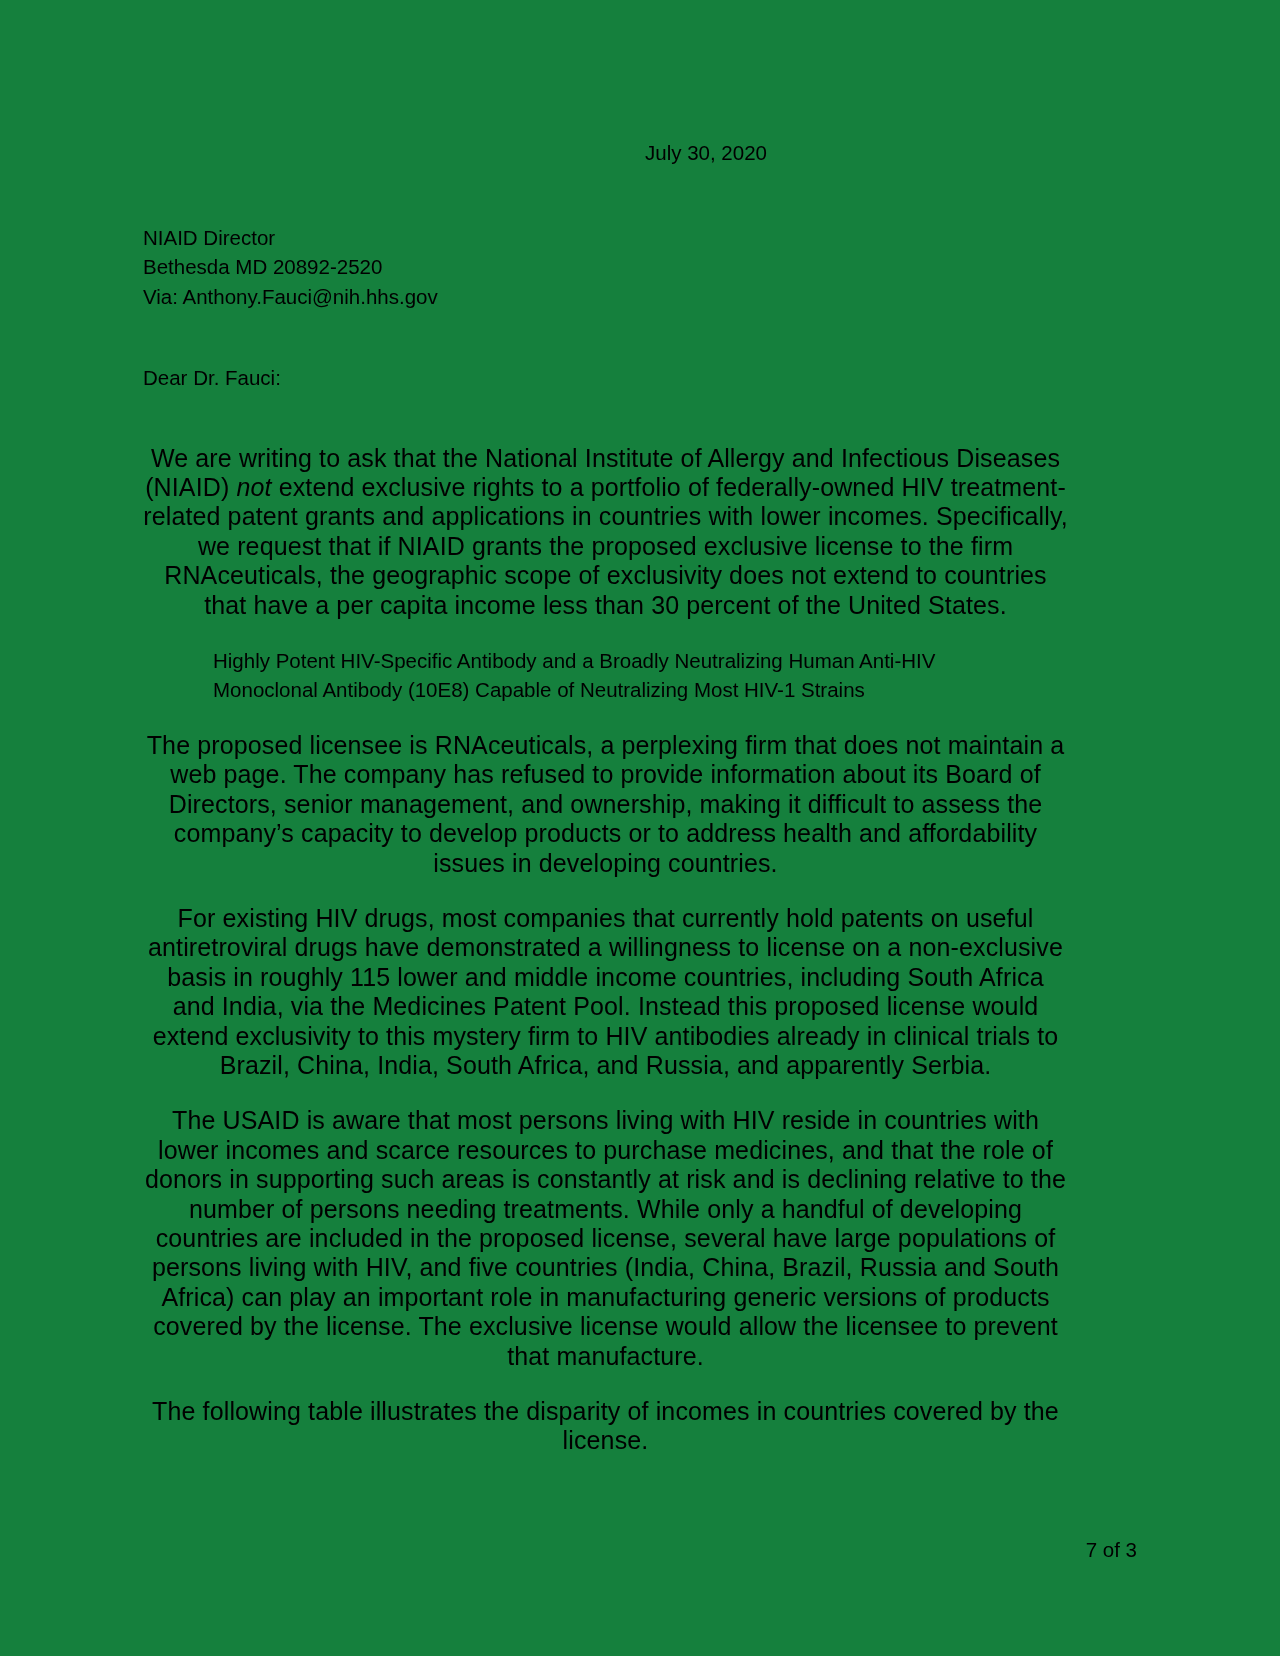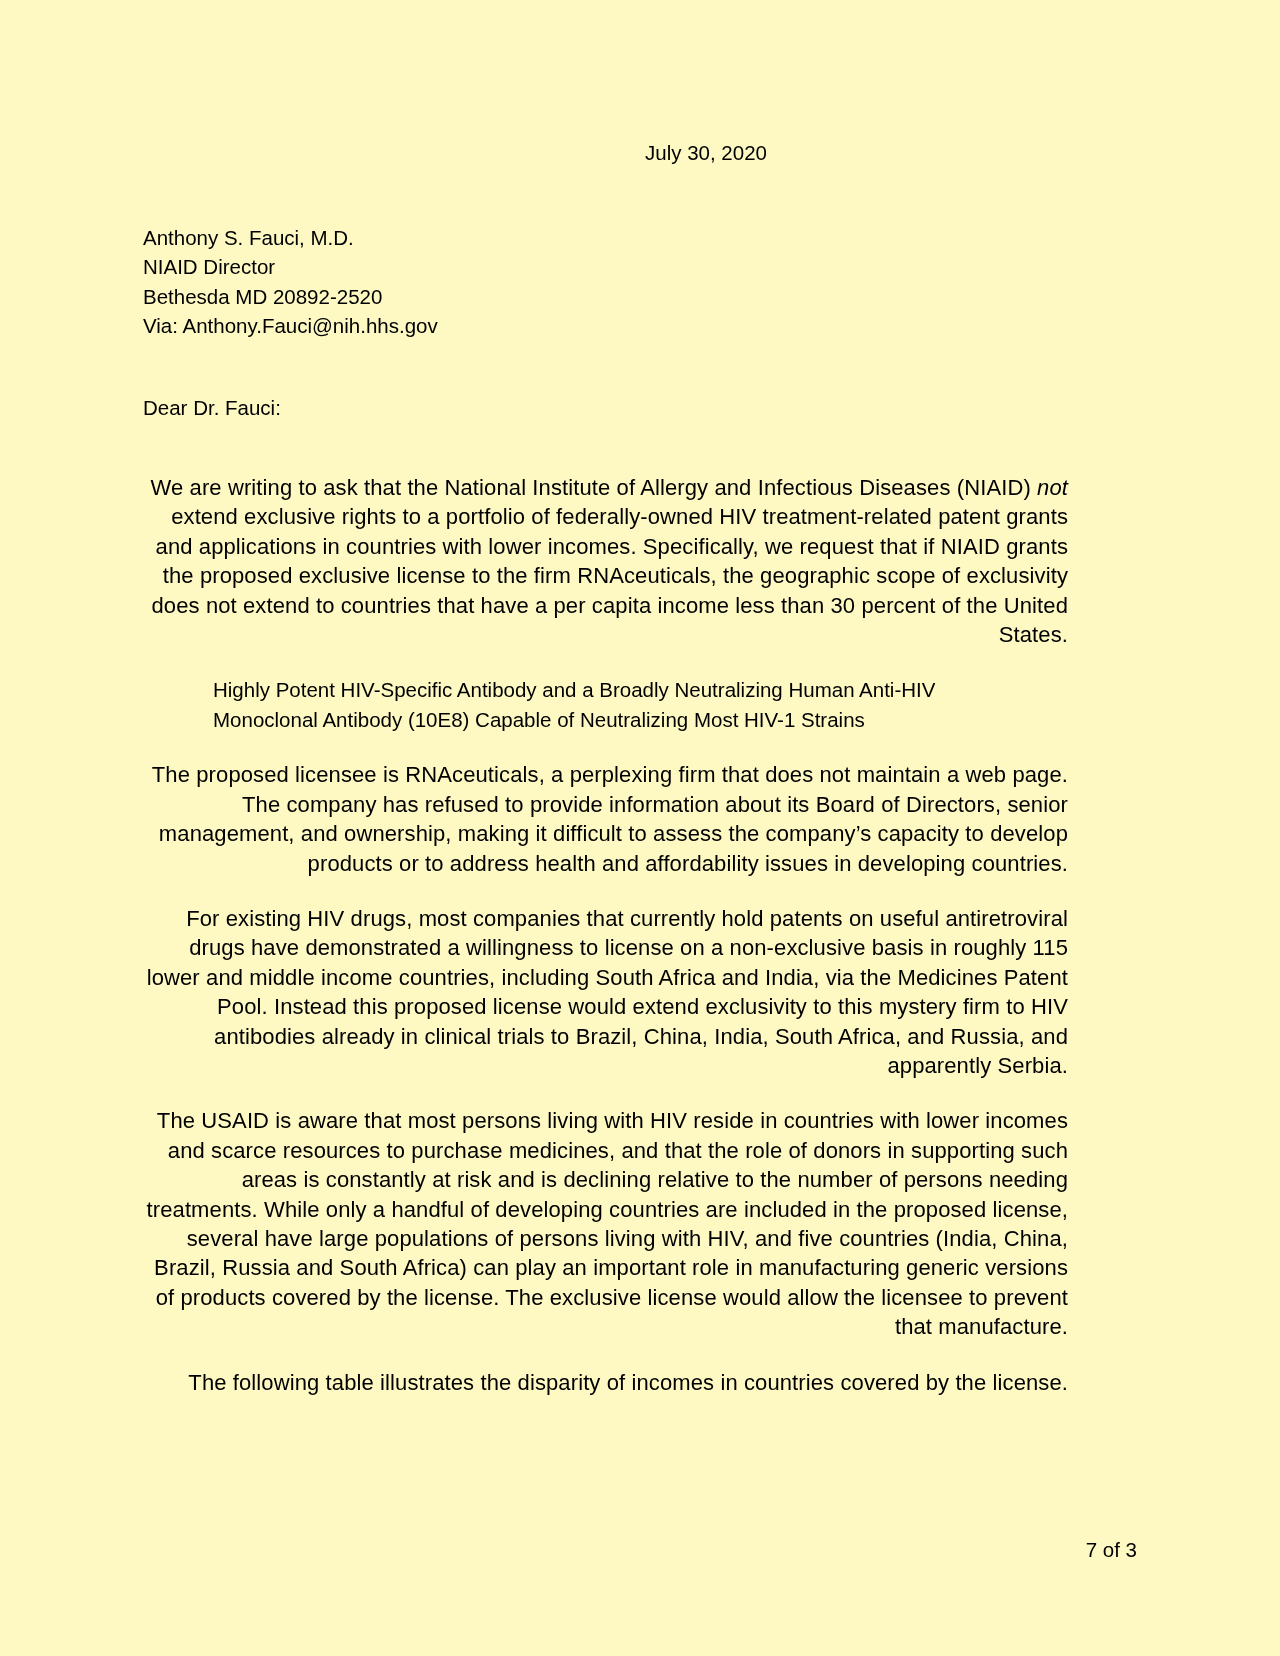--- a/index.html
+++ b/index.html
@@ -10,21 +10,21 @@
   }
   body {
     font-family: "Liberation Sans", sans-serif;
     color: #000000;
   }
   .page {
     position: relative;
     width: 1280px;
     height: 1656px;
     margin: 0 auto;
-    background: #fef9c3;
+    background: #15803d;
     box-sizing: border-box;
     overflow: hidden;
   }
   .content {
     position: absolute;
     left: 143px;
     top: 0;
     width: 925px;
   }
   .date-line {
@@ -42,23 +42,23 @@
   .addr-line {
     white-space: nowrap;
   }
   .salutation {
     margin-top: 52px;
     font-size: 20.5px;
     line-height: 29.4px;
   }
   p.body-par {
     margin: 0 0 26px 0;
-    font-size: 22px;
+    font-size: 25px;
     line-height: 29.4px;
-    text-align: right;
+    text-align: center;
     letter-spacing: 0.005em;
   }
   .par-group {
     margin-top: 51px;
   }
   .quote-block {
     margin: 26px 0 26px 0;
     padding-left: 70px;
     font-size: 20.5px;
     line-height: 29.4px;
@@ -84,21 +84,20 @@
 </head>
 <body>
 
 <div class="page">
 
   <div class="content">
 
     <div class="date-line">July 30, 2020</div>
 
     <div class="addr-block">
-      <div class="addr-line">Anthony S. Fauci, M.D.</div>
       <div class="addr-line">NIAID Director</div>
       <div class="addr-line">Bethesda MD 20892-2520</div>
       <div class="addr-line">Via: Anthony.Fauci@nih.hhs.gov</div>
     </div>
 
     <div class="salutation">Dear Dr. Fauci:</div>
 
     <div class="par-group">
 
       <p class="body-par"><span>We are writing to ask that the National Institute of Allergy and Infectious Diseases (NIAID) </span><span class="ital">not</span><span> extend exclusive rights to a portfolio of federally-owned HIV treatment-related patent grants and applications in countries with lower incomes. Specifically, we request that if NIAID grants the proposed exclusive license to the firm RNAceuticals, the geographic scope of exclusivity does not extend to countries that have a per capita income less than 30 percent of the United States.</span></p>

